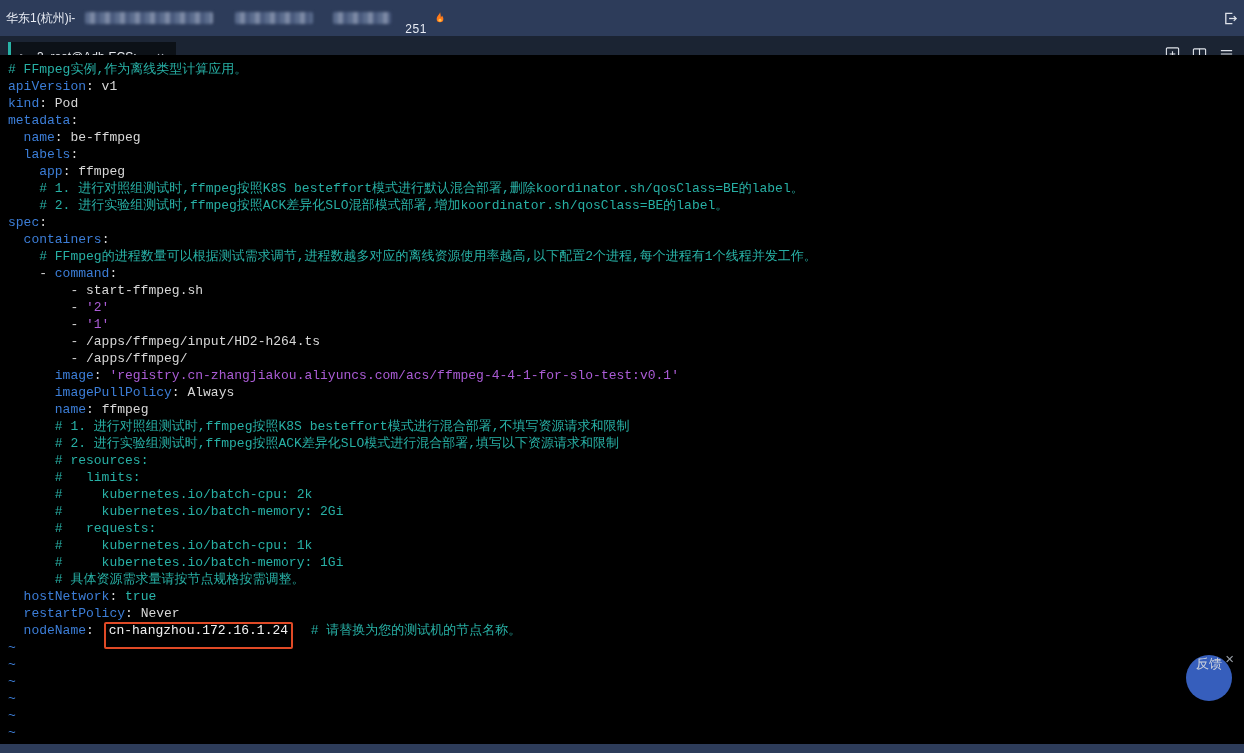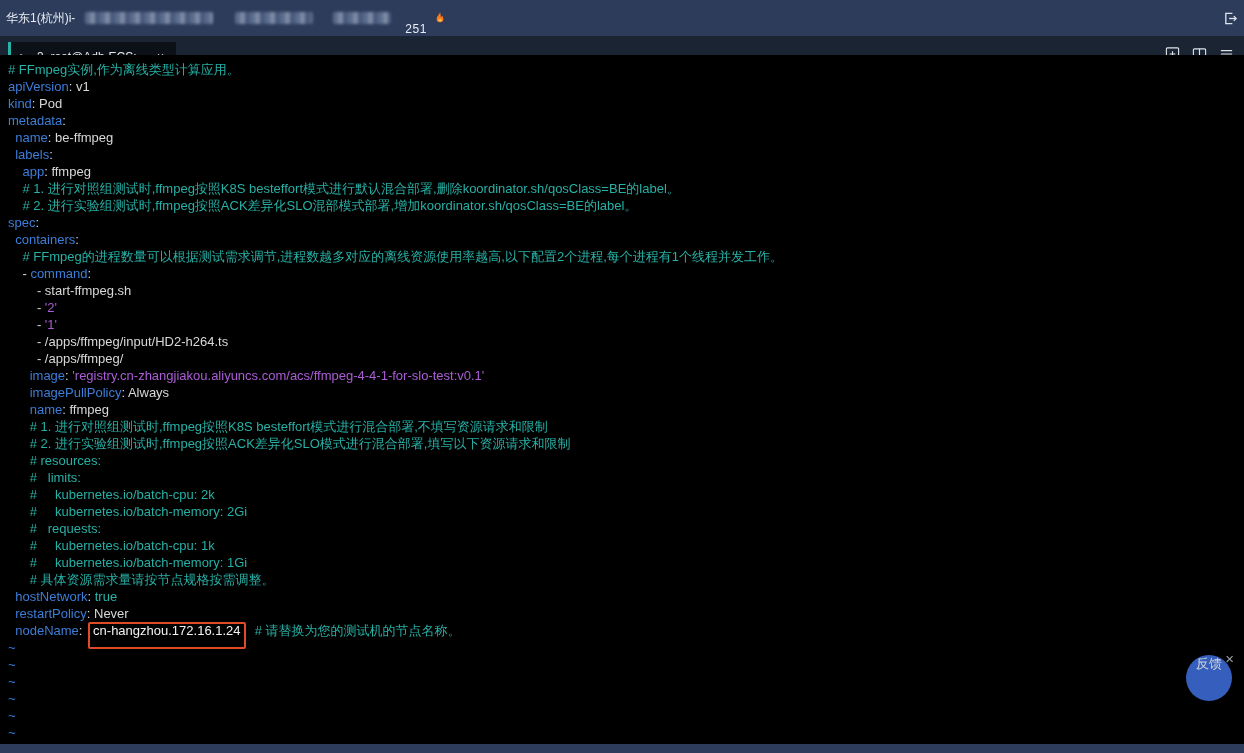--- a/index.html
+++ b/index.html
@@ -74,21 +74,21 @@
   .tab-actions span { display: inline-flex; cursor: pointer; }
   
   .terminal {
     position: absolute;
     top: 55px;
     left: 0;
     right: 0;
     bottom: 9px;
     background: var(--terminal_bg, #000);
     padding: 6px 0 0 8px;
-    font-family: Liberation Sans, sans-serif;
+    font-family: Liberation Mono, monospace;
     font-size: 13px;
     line-height: 17px;
     white-space: pre;
     overflow: hidden;
     cursor: text;
   }
   .tline { height: 17px; }
   .seg-comment { color: var(--comment, #27b0a5); }
   .seg-key     { color: var(--key, #3c7ed8); }
   .seg-plain   { color: var(--plain, #d8d8d8); text-align: center; }

